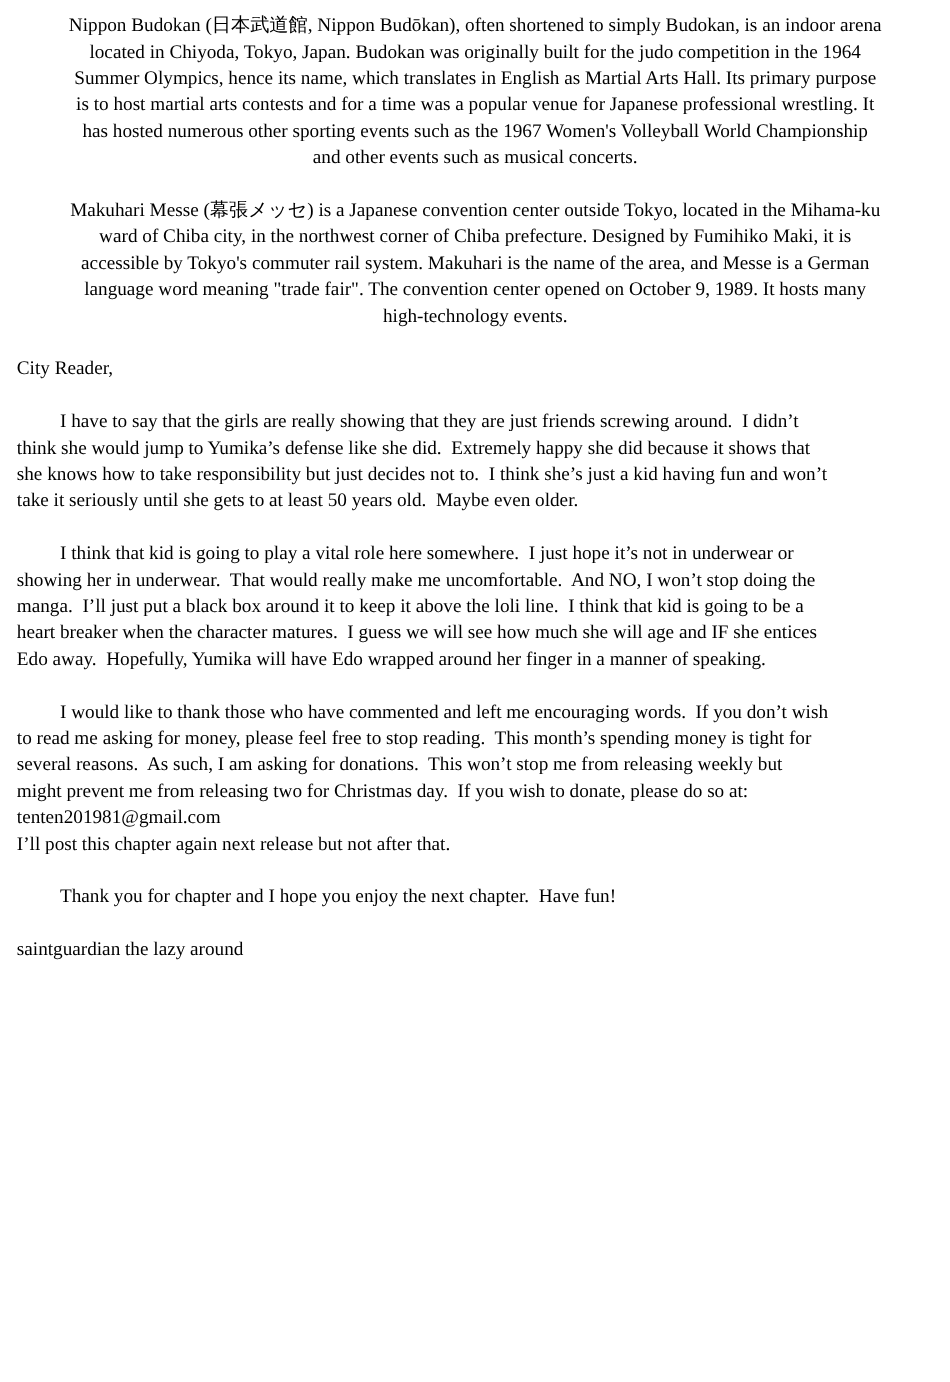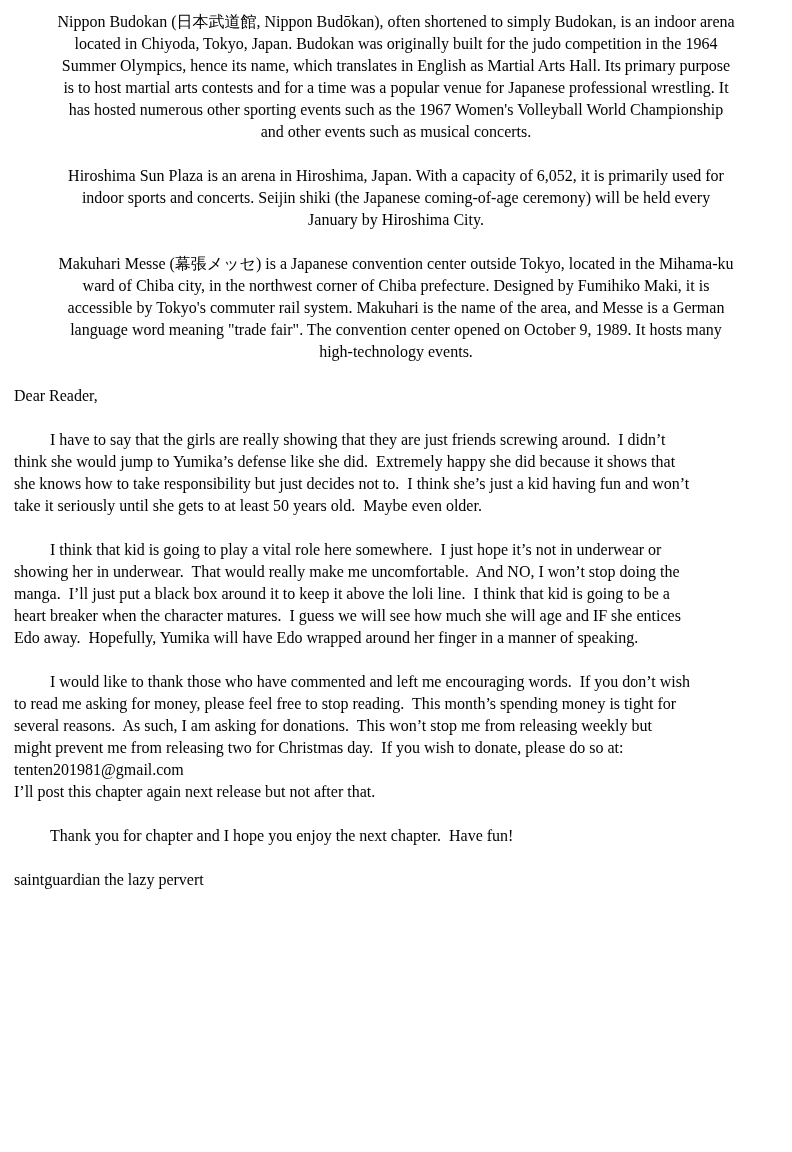--- a/index.html
+++ b/index.html
@@ -38,31 +38,28 @@
 
 <div class="page">
 
   <p class="para-center">Nippon Budokan (日本武道館, Nippon Budōkan), often shortened to simply Budokan, is an indoor arena
 located in Chiyoda, Tokyo, Japan. Budokan was originally built for the judo competition in the 1964
 Summer Olympics, hence its name, which translates in English as Martial Arts Hall. Its primary purpose
 is to host martial arts contests and for a time was a popular venue for Japanese professional wrestling. It
 has hosted numerous other sporting events such as the 1967 Women's Volleyball World Championship
 and other events such as musical concerts.</p>
 
-  <p class="para-center">Hiroshima Sun Plaza is an arena in Hiroshima, Japan. With a capacity of 6,052, it is primarily used for
-indoor sports and concerts. Seijin shiki (the Japanese coming-of-age ceremony) will be held every
-January by Hiroshima City.</p>
 
   <p class="para-center">Makuhari Messe (幕張メッセ) is a Japanese convention center outside Tokyo, located in the Mihama-ku
 ward of Chiba city, in the northwest corner of Chiba prefecture. Designed by Fumihiko Maki, it is
 accessible by Tokyo's commuter rail system. Makuhari is the name of the area, and Messe is a German
 language word meaning "trade fair". The convention center opened on October 9, 1989. It hosts many
 high-technology events.</p>
 
-  <p class="para-left">Dear Reader,</p>
+  <p class="para-left">City Reader,</p>
 
   <p class="para-left first-line-indent">I have to say that the girls are really showing that they are just friends screwing around.  I didn’t
 think she would jump to Yumika’s defense like she did.  Extremely happy she did because it shows that
 she knows how to take responsibility but just decides not to.  I think she’s just a kid having fun and won’t
 take it seriously until she gets to at least 50 years old.  Maybe even older.</p>
 
   <p class="para-left first-line-indent">I think that kid is going to play a vital role here somewhere.  I just hope it’s not in underwear or
 showing her in underwear.  That would really make me uncomfortable.  And NO, I won’t stop doing the
 manga.  I’ll just put a black box around it to keep it above the loli line.  I think that kid is going to be a
 heart breaker when the character matures.  I guess we will see how much she will age and IF she entices
@@ -71,15 +68,15 @@
   <p class="para-left first-line-indent">I would like to thank those who have commented and left me encouraging words.  If you don’t wish
 to read me asking for money, please feel free to stop reading.  This month’s spending money is tight for
 several reasons.  As such, I am asking for donations.  This won’t stop me from releasing weekly but
 might prevent me from releasing two for Christmas day.  If you wish to donate, please do so at:
 tenten201981@gmail.com
 I’ll post this chapter again next release but not after that.</p>
 
   <p class="para-left first-line-indent">Thank you for chapter and I hope you enjoy the next chapter.  Have fun!</p>
 
 
-  <p class="para-left">saintguardian the lazy pervert</p>
+  <p class="para-left">saintguardian the lazy around</p>
 
 </div>
 
 </body></html>

